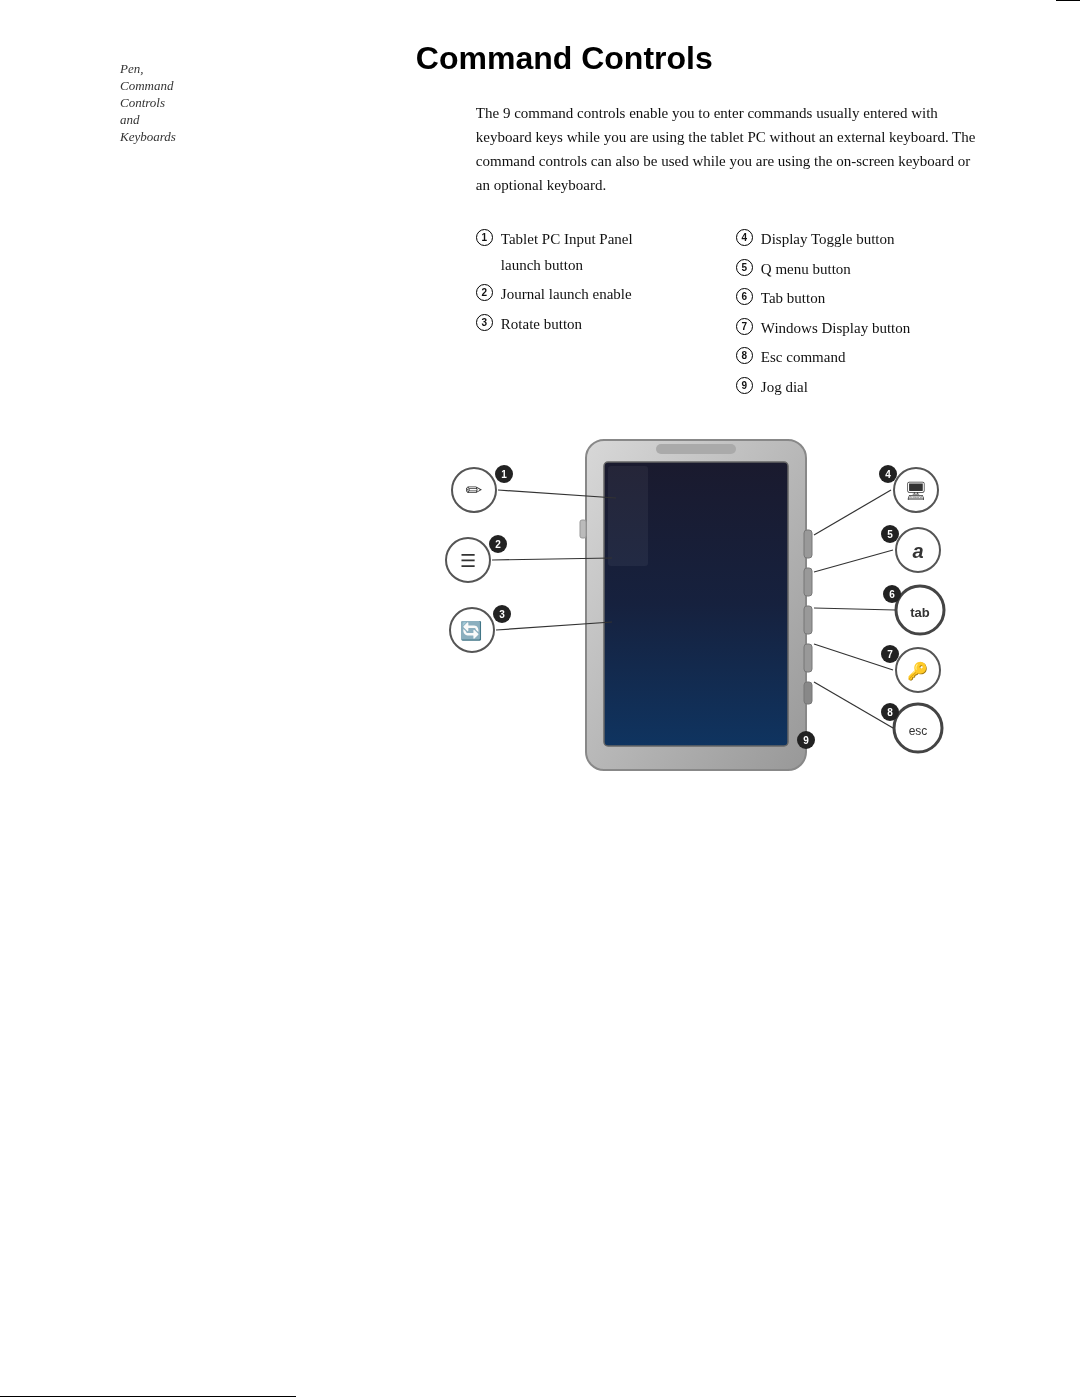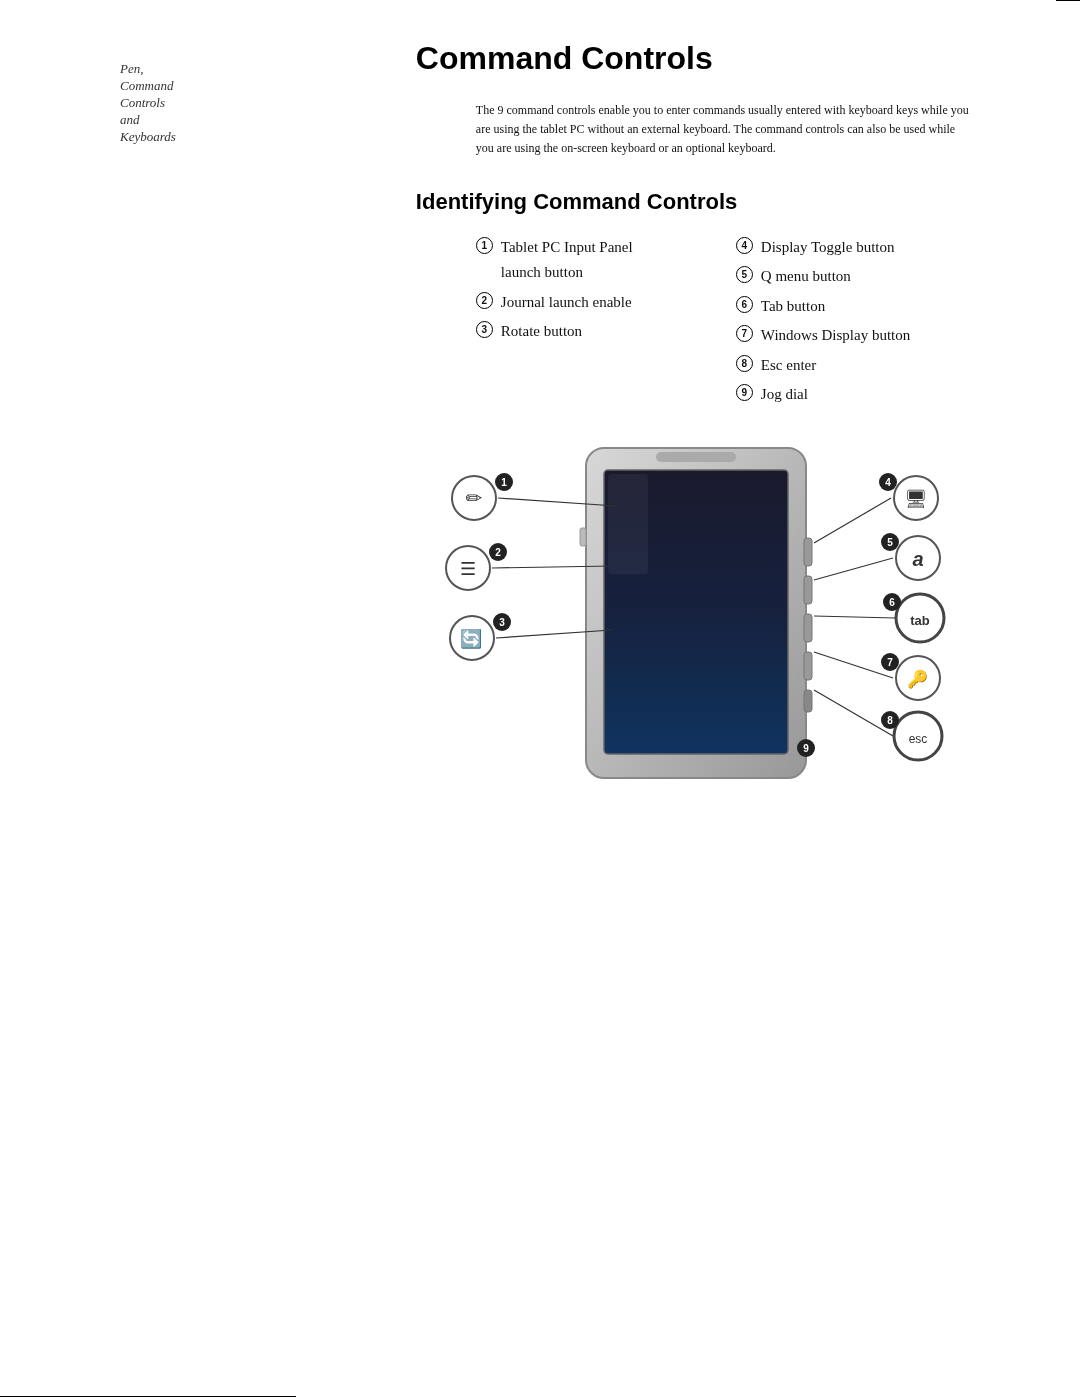--- a/index.html
+++ b/index.html
@@ -47,21 +47,21 @@
       font-family: Arial, Helvetica, sans-serif;
       font-size: 32px;
       font-weight: bold;
       color: #000;
       margin-bottom: 24px;
       margin-top: 10px;
     }
 
     
     .body-paragraph {
-      font-size: 12px;
+      font-size: 15px;
       line-height: 1.6;
       margin-left: 60px;
       margin-bottom: 30px;
       color: #111;
     }
 
     
     .section-heading {
       font-family: Arial, Helvetica, sans-serif;
       font-size: 22px;
@@ -165,21 +165,20 @@
   <div class="page-header">
     <span class="header-text">Pen, Command Controls and Keyboards</span>
   </div>
 
   <div class="content">
 
     <h1 class="chapter-title">Command Controls</h1>
 
     <p class="body-paragraph">The 9 command controls enable you to enter commands usually entered with keyboard keys while you are using the tablet PC without an external keyboard. The command controls can also be used while you are using the on-screen keyboard or an optional keyboard.</p>
 
-    <h2 class="section-heading">Identifying Command Controls</h2>
 
     <div class="controls-list">
 
       <div class="controls-col">
         <ul>
           <li>
             <span class="badge">1</span>
             <span>Tablet PC Input Panel<br>launch button</span>
           </li>
           <li style="margin-top:4px;">
@@ -206,21 +205,21 @@
           <li style="margin-top:4px;">
             <span class="badge">6</span>
             <span>Tab button</span>
           </li>
           <li style="margin-top:4px;">
             <span class="badge">7</span>
             <span>Windows Display button</span>
           </li>
           <li style="margin-top:4px;">
             <span class="badge">8</span>
-            <span>Esc enter</span>
+            <span>Esc command</span>
           </li>
           <li style="margin-top:4px;">
             <span class="badge">9</span>
             <span>Jog dial</span>
           </li>
         </ul>
       </div>
 
     </div>
 

